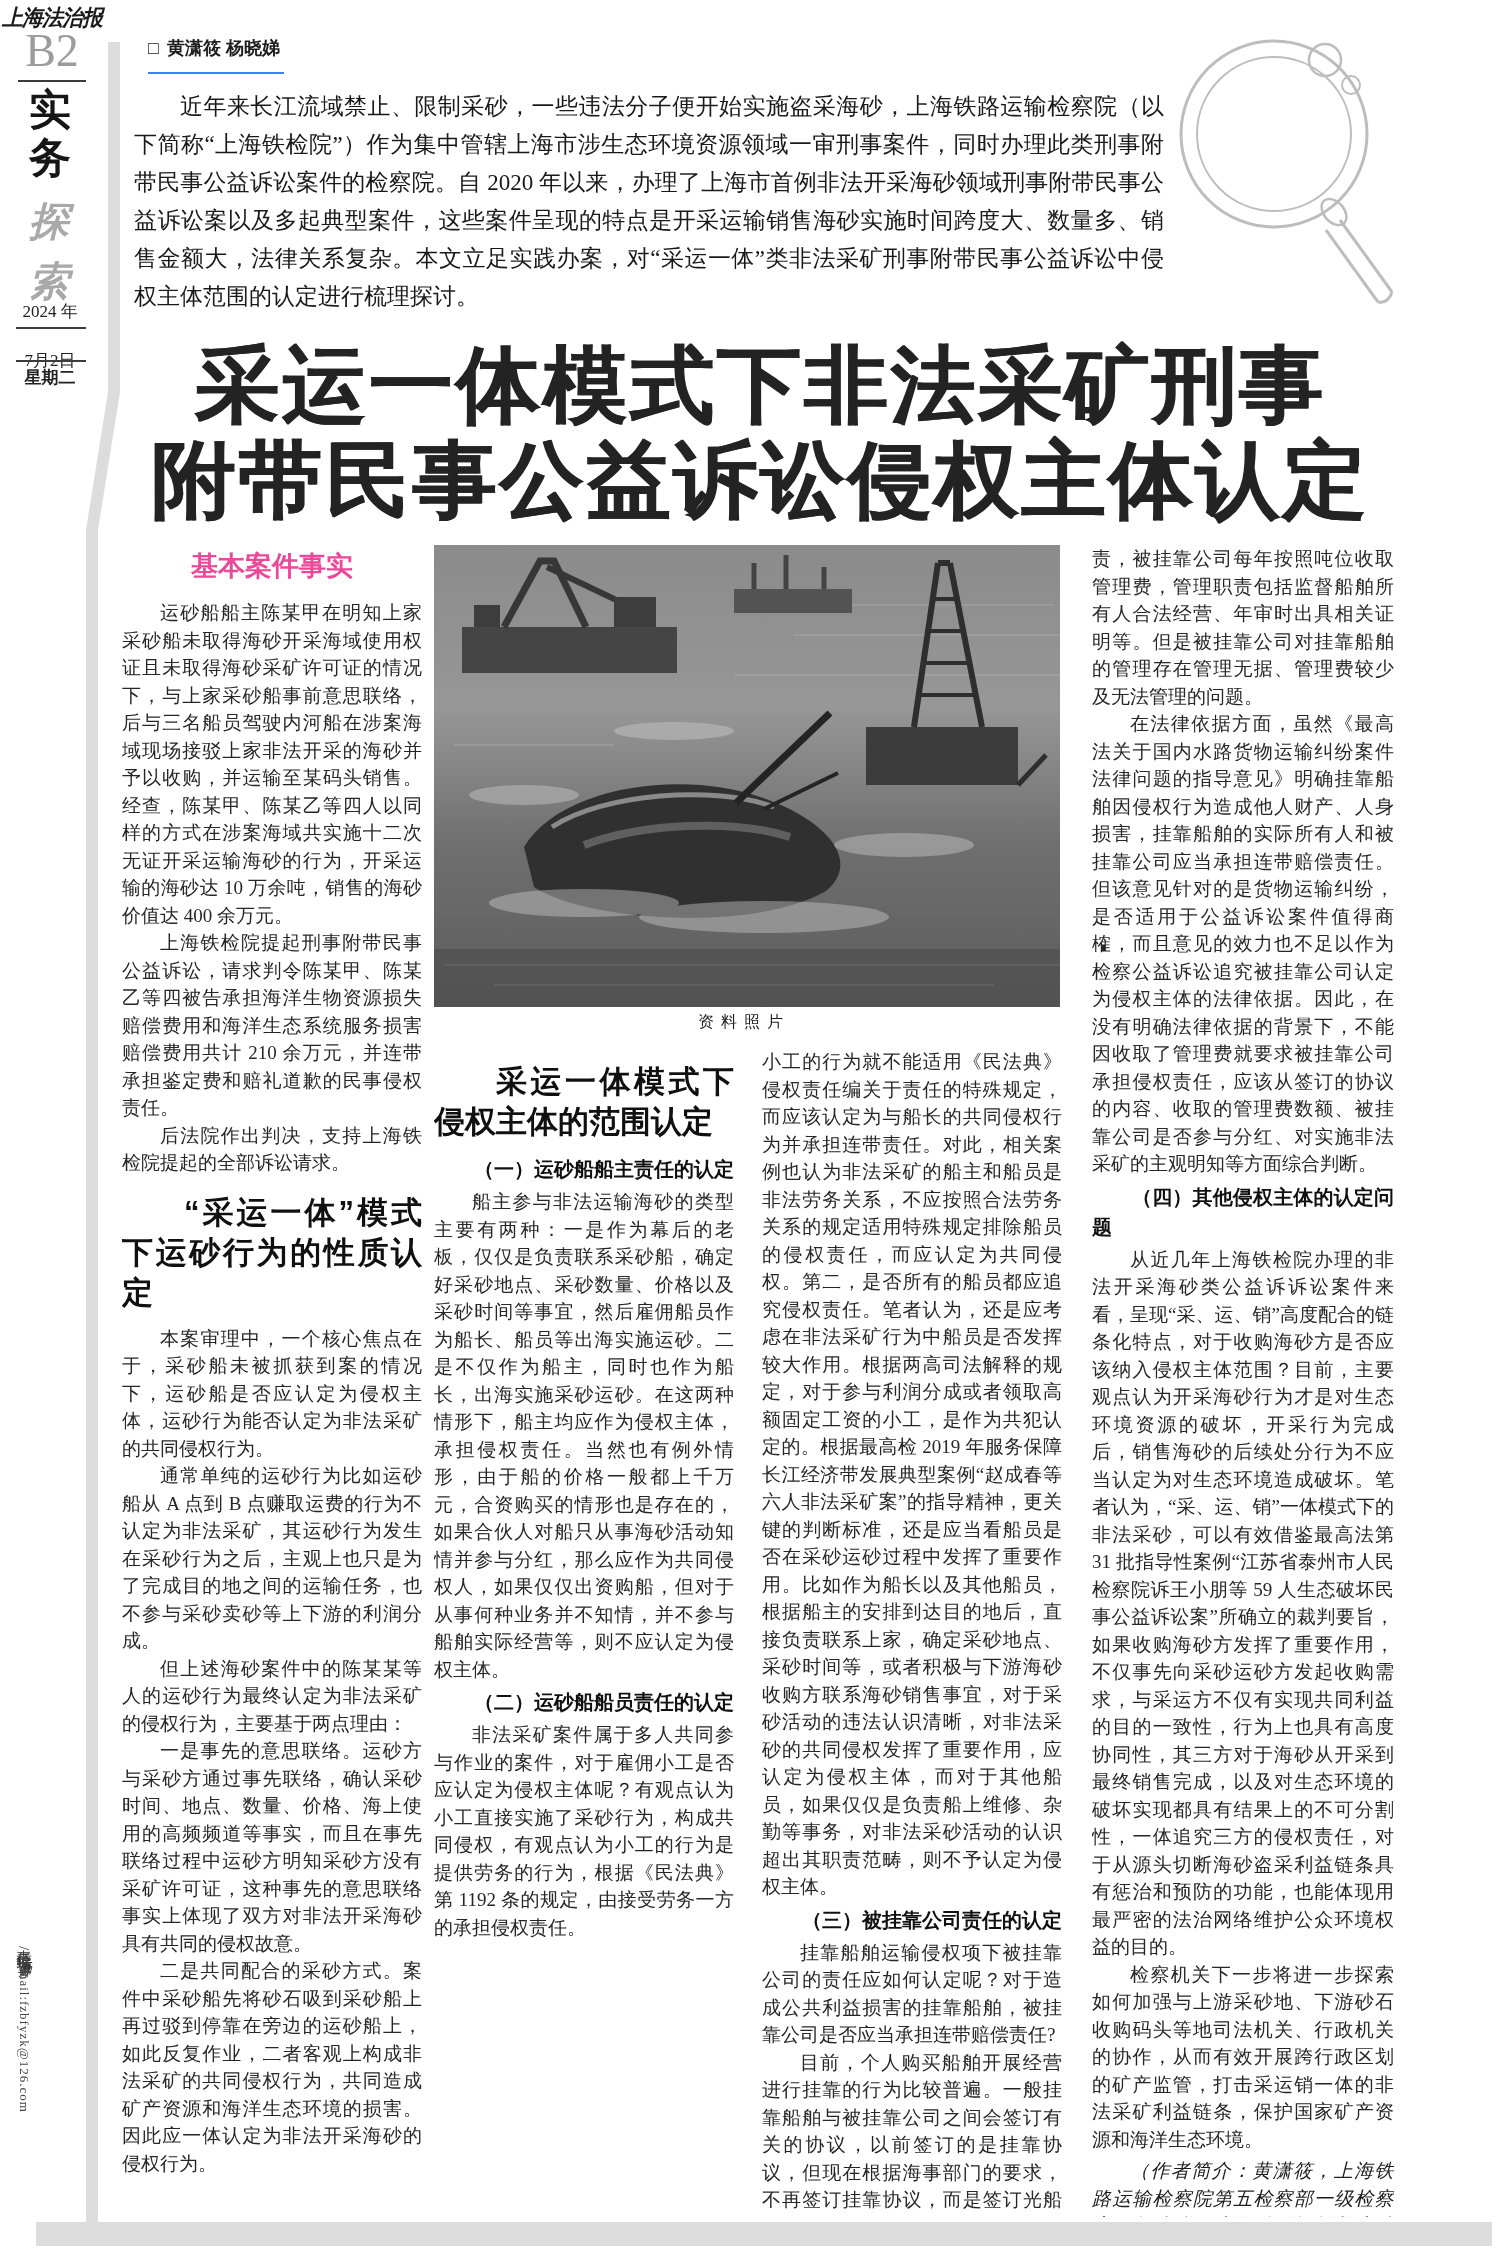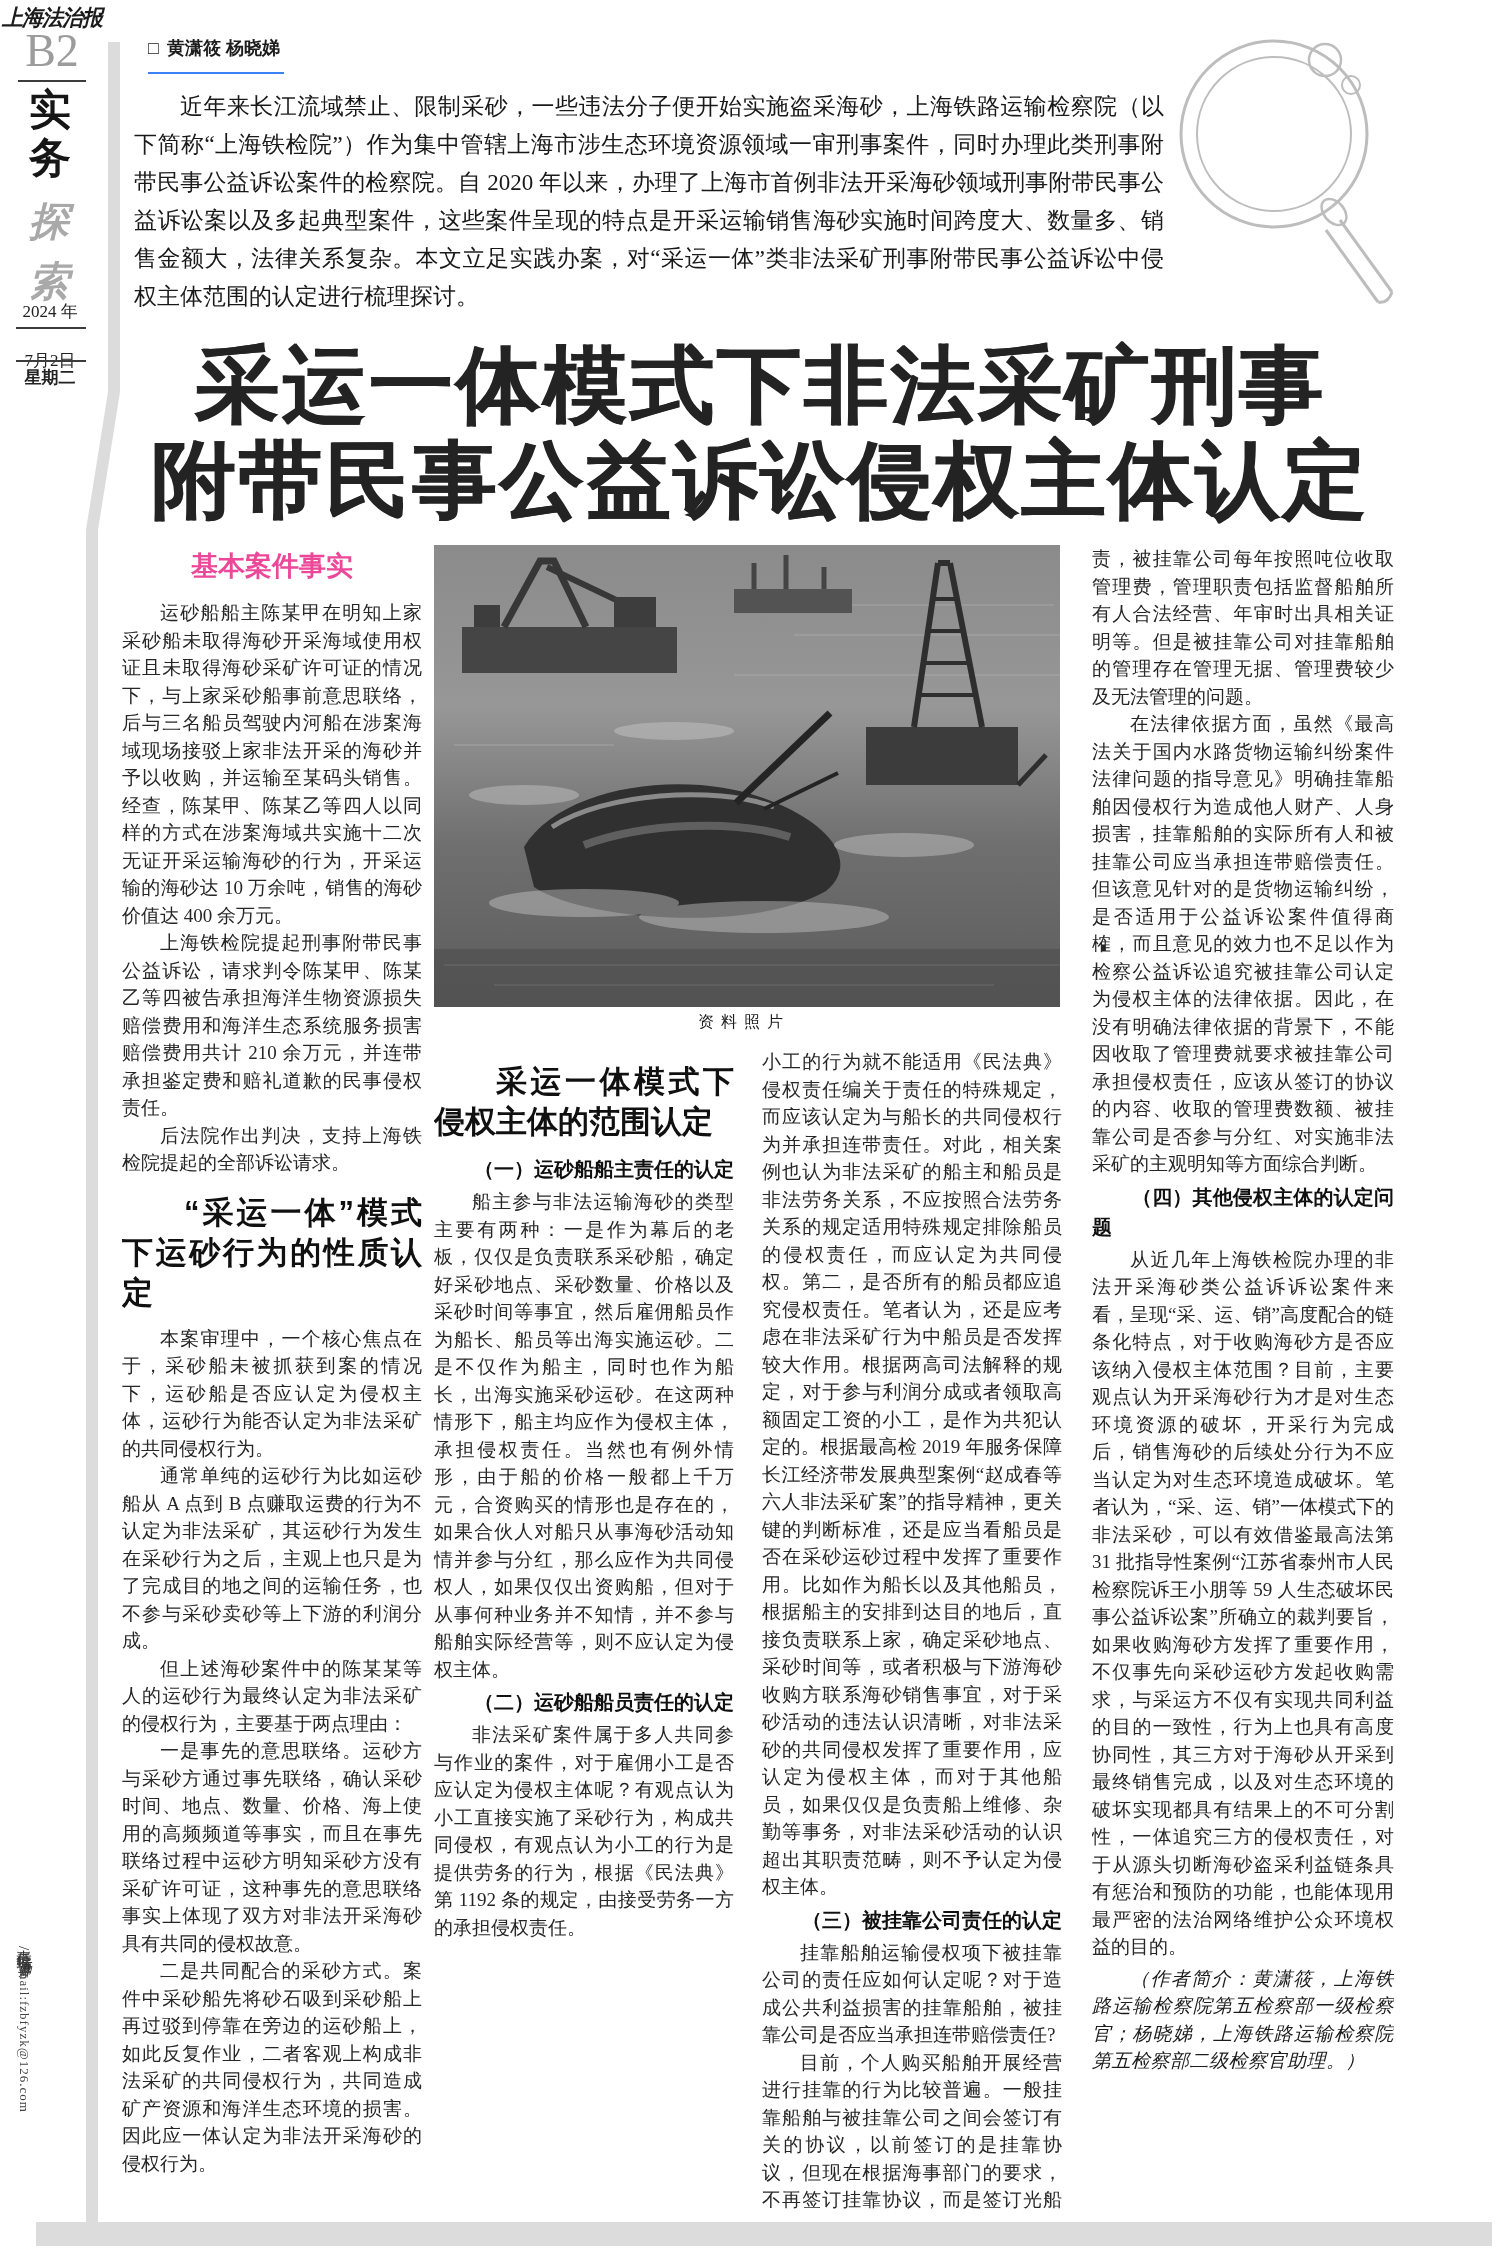--- a/index.html
+++ b/index.html
@@ -197,16 +197,17 @@
     <div class="sub-title">（三）被挂靠公司责任的认定</div>
     <div class="para">挂靠船舶运输侵权项下被挂靠公司的责任应如何认定呢？对于造成公共利益损害的挂靠船舶，被挂靠公司是否应当承担连带赔偿责任?</div>
     <div class="para">目前，个人购买船舶开展经营进行挂靠的行为比较普遍。一般挂靠船舶与被挂靠公司之间会签订有关的协议，以前签订的是挂靠协议，但现在根据海事部门的要求，不再签订挂靠协议，而是签订光船租赁登记证明书。日常船舶的经营由船舶所有人负</div>
   </div>
 
   <div class="abs col col4">
     <div class="cont">责，被挂靠公司每年按照吨位收取管理费，管理职责包括监督船舶所有人合法经营、年审时出具相关证明等。但是被挂靠公司对挂靠船舶的管理存在管理无据、管理费较少及无法管理的问题。</div>
     <div class="para">在法律依据方面，虽然《最高法关于国内水路货物运输纠纷案件法律问题的指导意见》明确挂靠船舶因侵权行为造成他人财产、人身损害，挂靠船舶的实际所有人和被挂靠公司应当承担连带赔偿责任。但该意见针对的是货物运输纠纷，是否适用于公益诉讼案件值得商榷，而且意见的效力也不足以作为检察公益诉讼追究被挂靠公司认定为侵权主体的法律依据。因此，在没有明确法律依据的背景下，不能因收取了管理费就要求被挂靠公司承担侵权责任，应该从签订的协议的内容、收取的管理费数额、被挂靠公司是否参与分红、对实施非法采矿的主观明知等方面综合判断。</div>
     <div class="sub-title">（四）其他侵权主体的认定问题</div>
     <div class="para">从近几年上海铁检院办理的非法开采海砂类公益诉诉讼案件来看，呈现“采、运、销”高度配合的链条化特点，对于收购海砂方是否应该纳入侵权主体范围？目前，主要观点认为开采海砂行为才是对生态环境资源的破坏，开采行为完成后，销售海砂的后续处分行为不应当认定为对生态环境造成破坏。笔者认为，“采、运、销”一体模式下的非法采砂，可以有效借鉴最高法第 31 批指导性案例“江苏省泰州市人民检察院诉王小朋等 59 人生态破坏民事公益诉讼案”所确立的裁判要旨，如果收购海砂方发挥了重要作用，不仅事先向采砂运砂方发起收购需求，与采运方不仅有实现共同利益的目的一致性，行为上也具有高度协同性，其三方对于海砂从开采到最终销售完成，以及对生态环境的破坏实现都具有结果上的不可分割性，一体追究三方的侵权责任，对于从源头切断海砂盗采利益链条具有惩治和预防的功能，也能体现用最严密的法治网络维护公众环境权益的目的。</div>
+    <div class="para">检察机关下一步将进一步探索如何加强与上游采砂地、下游砂石收购码头等地司法机关、行政机关的协作，从而有效开展跨行政区划的矿产监管，打击采运销一体的非法采矿利益链条，保护国家矿产资源和海洋生态环境。</div>
     <div class="bio">（作者简介：黄潇筱，上海铁路运输检察院第五检察部一级检察官；杨晓娣，上海铁路运输检察院第五检察部二级检察官助理。）</div>
   </div>
 
 </div>
 
 </body></html>

